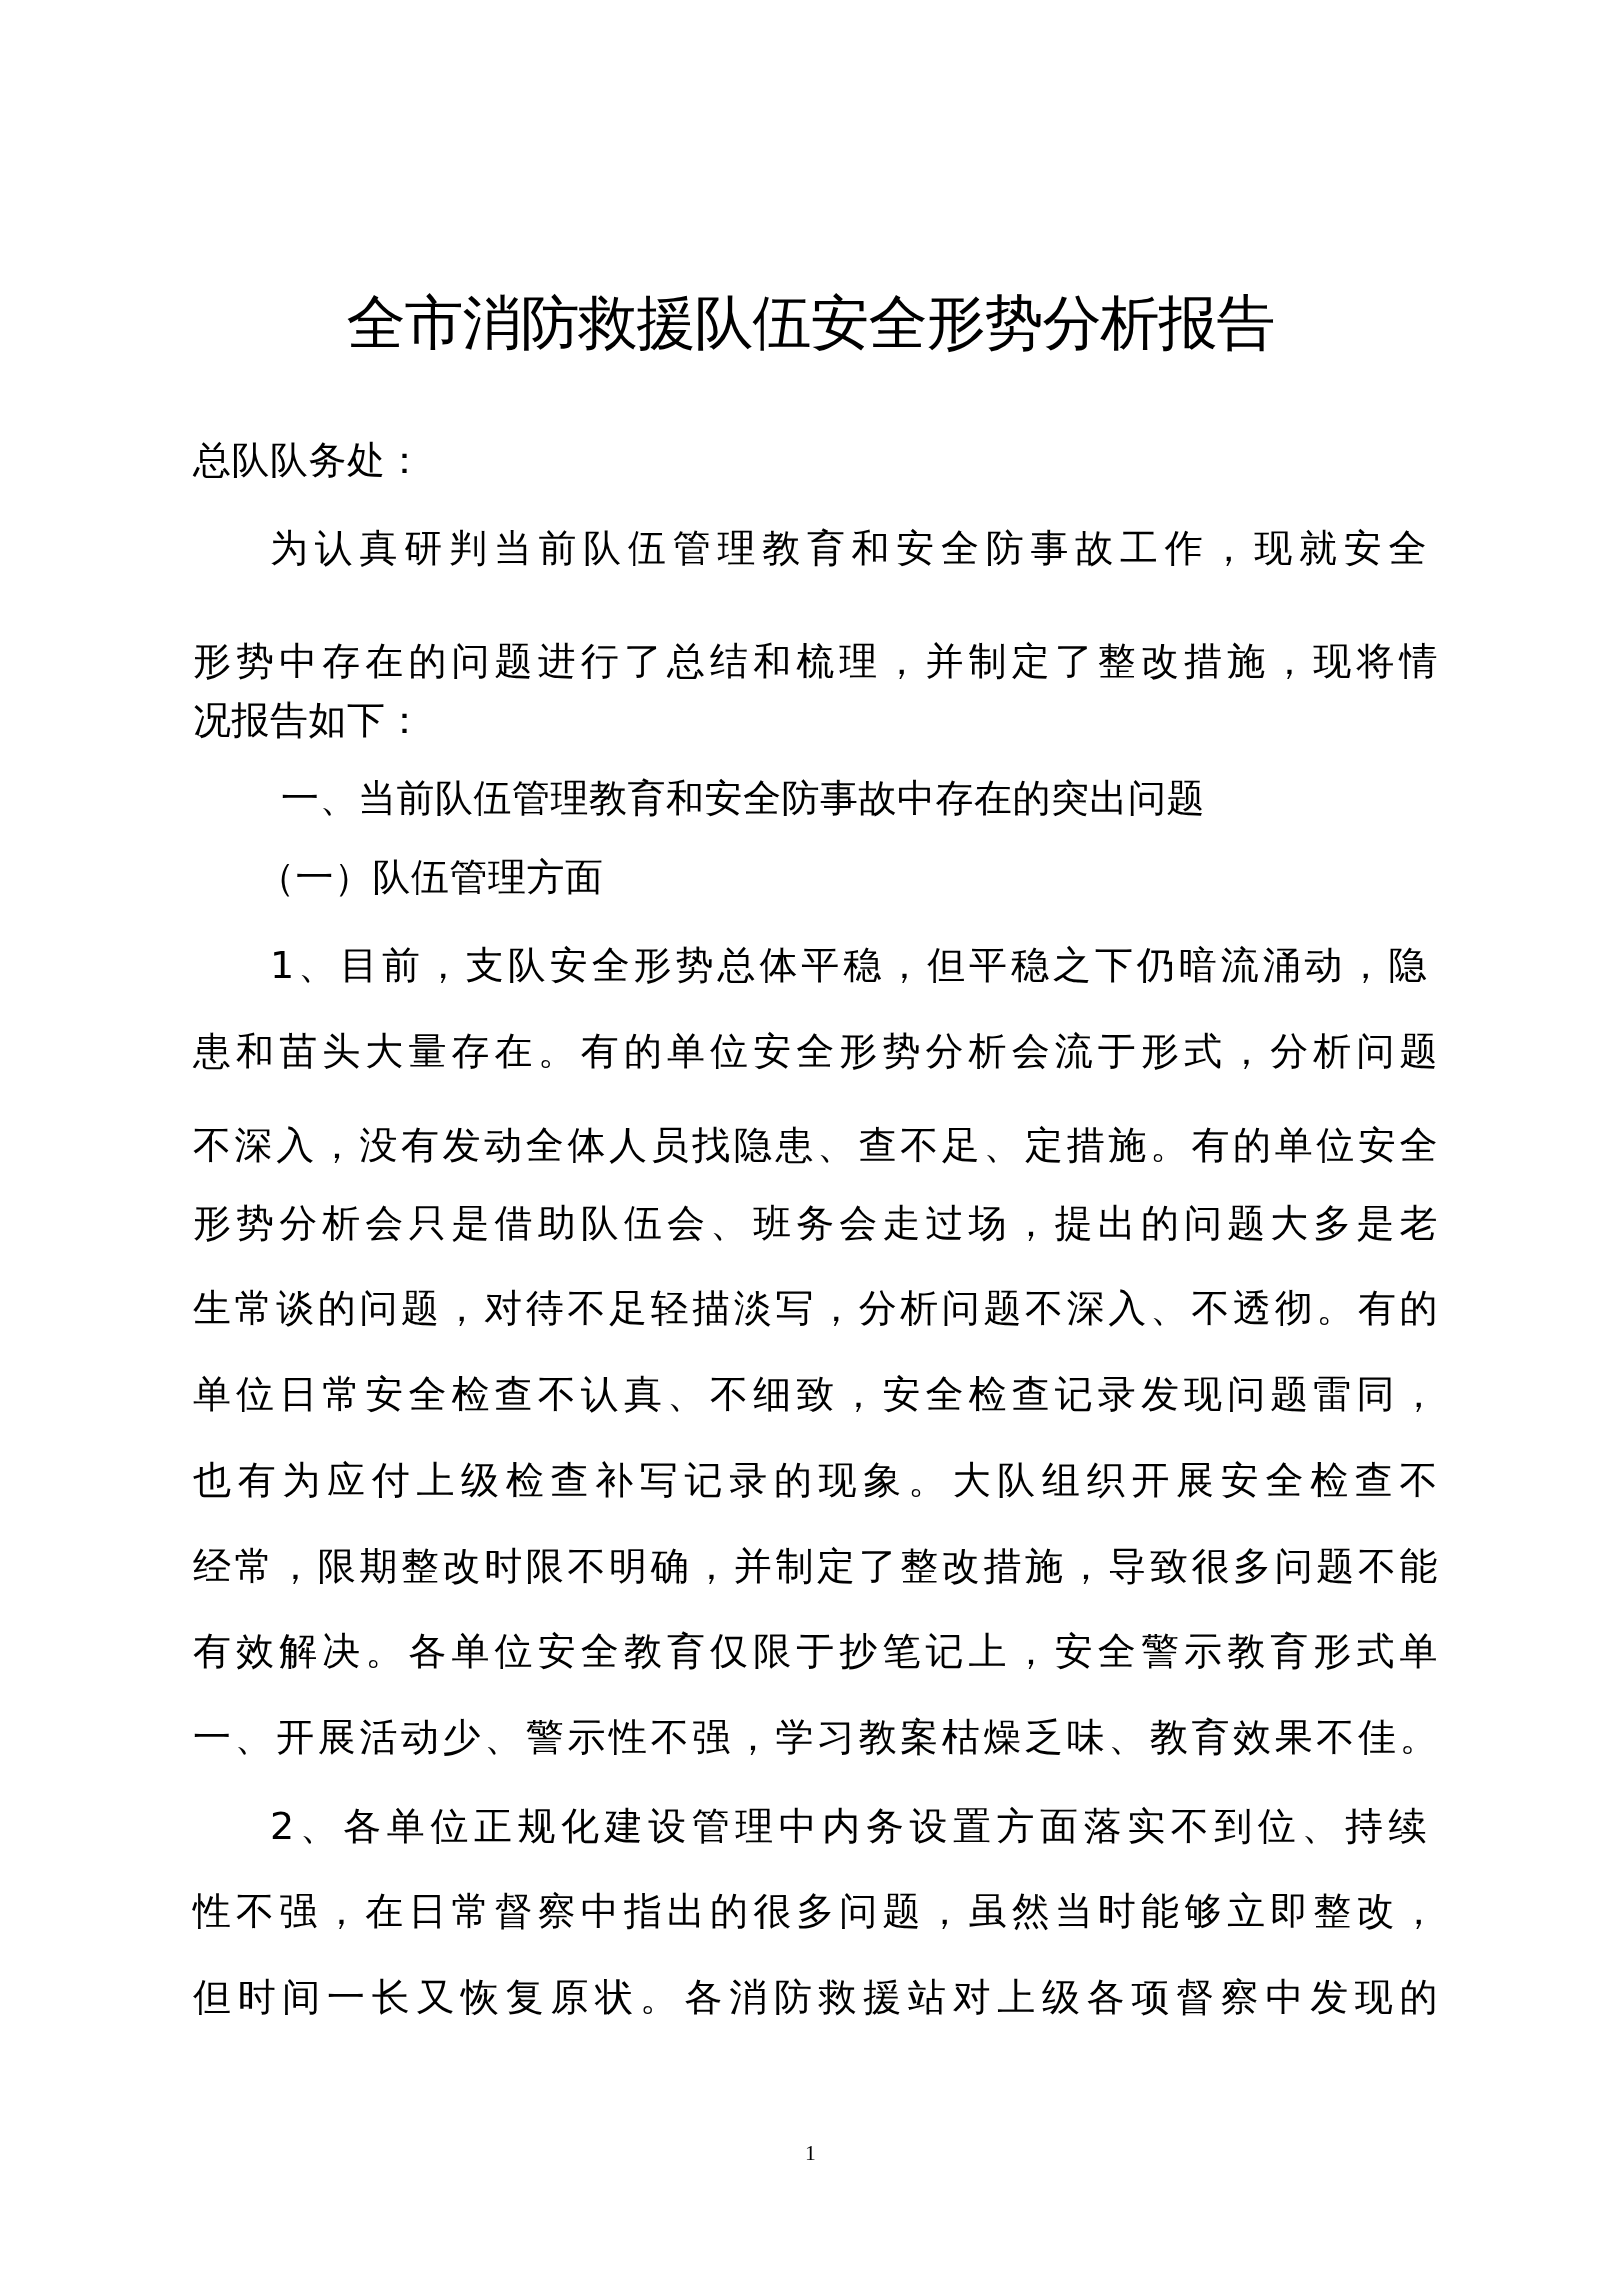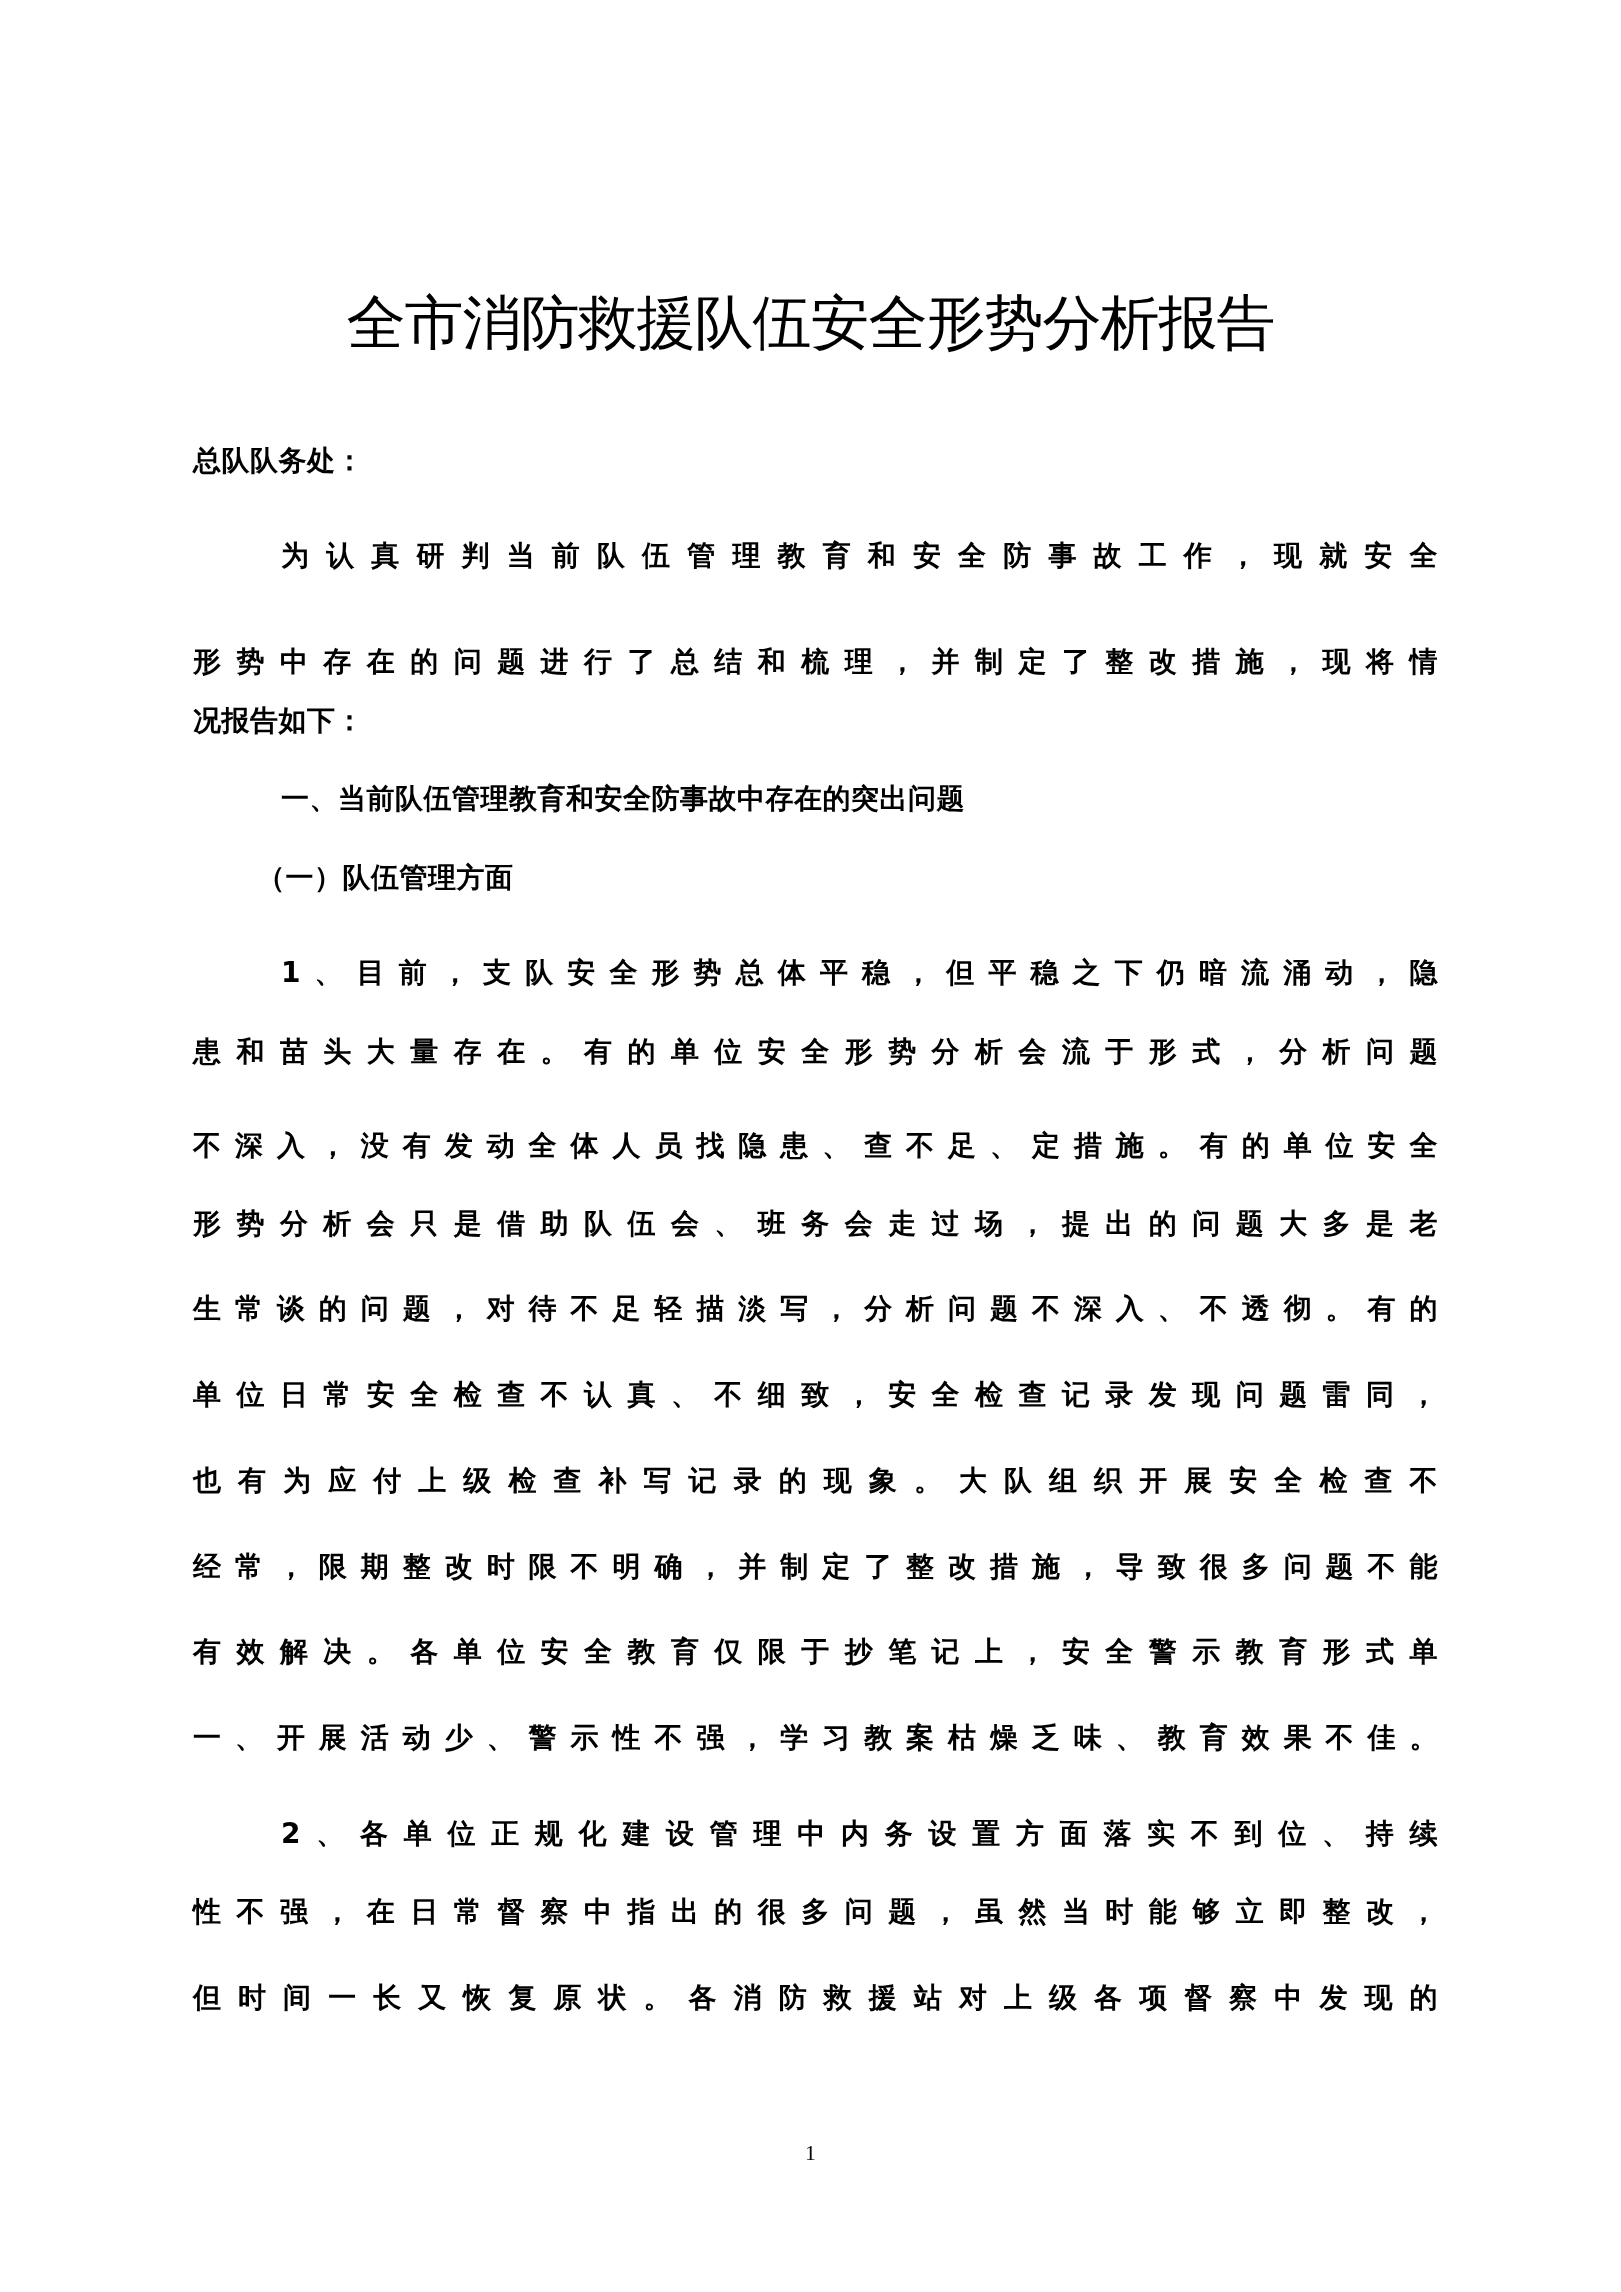--- a/index.html
+++ b/index.html
@@ -31,34 +31,32 @@
     text-align: center;
     font-size: 59px;
     line-height: 78px;
     letter-spacing: -1px;
     white-space: nowrap;
   }
   .line {
     position: absolute;
     left: 193px;
     width: 1245px;
-    font-size: 28px;
+    font-size: 38px;
     line-height: 59px;
     white-space: nowrap;
     letter-spacing: 0.5px;
-    font-weight: bold;
   }
   .justify {
     text-align: justify;
     text-align-last: justify;
   }
   .indent {
-    left: 281px;
+    left: 270px;
     width: 1157px;
-    margin-top: 7px;
   }
   .indent-small {
     left: 281px;
   }
   .sub {
     left: 257px;
   }
   .page-number {
     position: absolute;
     left: 0;

